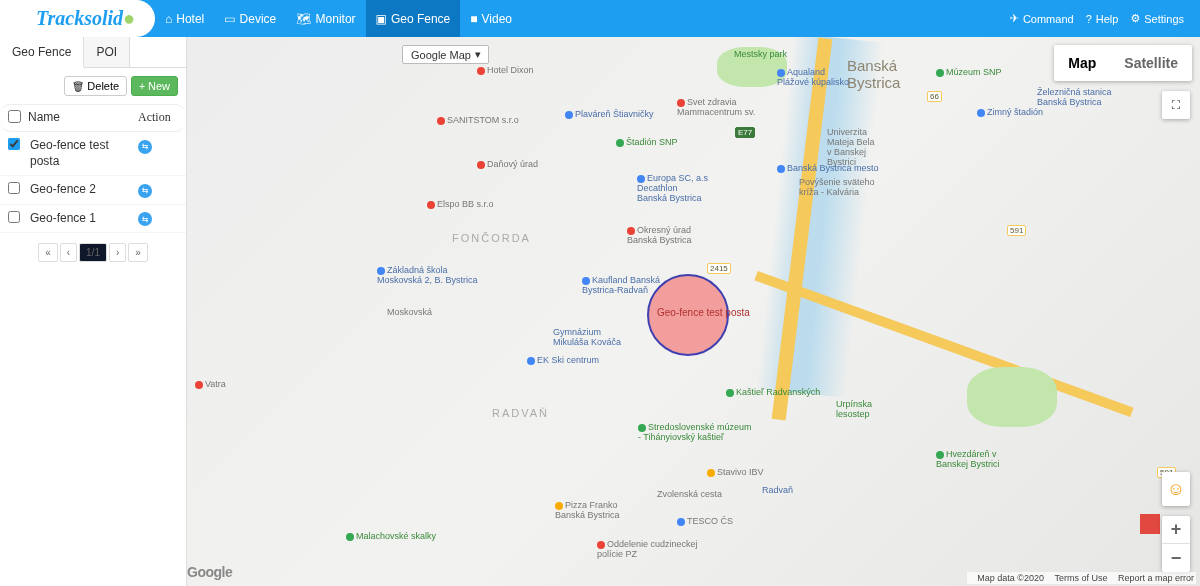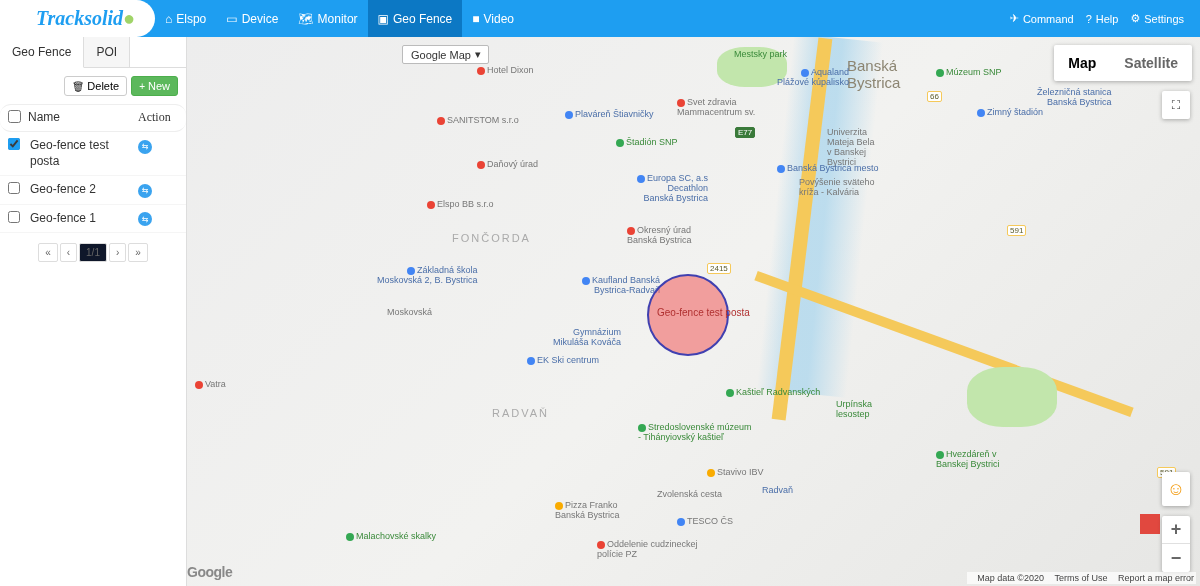--- a/index.html
+++ b/index.html
@@ -72,38 +72,38 @@
 
 .google-logo { position: absolute; bottom: 6px; left: 0; font-family: Arial; font-size: 14px; font-weight: 600; letter-spacing: -0.5px; color: #666; opacity: .75; }
 
 .map-credits { position: absolute; bottom: 2px; right: 4px; font-size: 9px; color: #444; background: rgba(255,255,255,.7); padding: 1px 2px; }
 .map-credits span { margin-left: 8px; cursor: pointer; }
 
 .red-box { position: absolute; bottom: 52px; right: 40px; width: 20px; height: 20px; background: #e1483f; }
 
 
 .poi { position: absolute; font-size: 9px; color: #777; white-space: nowrap; }
-.poi.blue { color: #4a6ea8; text-align: right; }
+.poi.blue { color: #4a6ea8; }
 .poi.green { color: #3a8a3a; padding-left: 29px; }
 .poi.city { font-size: 15px; color: #8c8572; }
 .pin { display:inline-block; width:8px; height:8px; border-radius:50%; margin-right:2px; vertical-align:middle; }
 .pin.g { background:#34a853;} .pin.r{background:#ea4335;} .pin.b{background:#4285f4;} .pin.o{background:#f9ab00;}
 .shield { display:inline-block; background:#fff; border:1px solid #f5c95a; color:#5a5a2a; font-size:8px; padding:0 2px; border-radius:2px;}
 </style>
 </head>
 <body>
 
 <div class="header">
   <div class="logo-wrap">
     <span class="logo"><span>Tracksolid</span><span class="dot">●</span></span>
   </div>
   <div class="nav">
     <div class="nav-item">
         <span>⌂</span>
-        <span>Elspo</span>
+        <span>Hotel</span>
       </div>
     <div class="nav-item">
         <span>▭</span>
         <span>Device</span>
       </div>
     <div class="nav-item">
         <span>🗺</span>
         <span>Monitor</span>
       </div>
     <div class="nav-item active">

